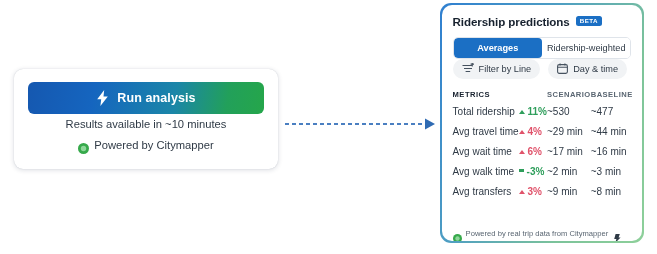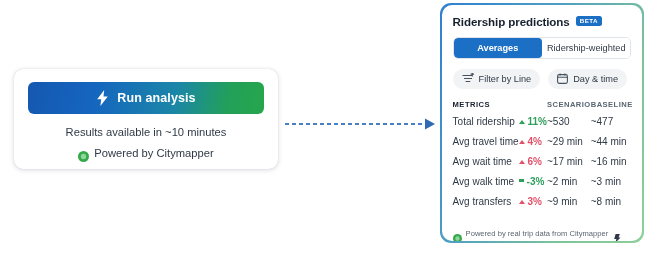--- a/index.html
+++ b/index.html
@@ -49,21 +49,21 @@
   #run-analysis-label {
     color: #ffffff;
     font-size: 12.5px;
     font-weight: bold;
     letter-spacing: .1px;
   }
   #results-note {
     text-align: center;
     font-size: 11.2px;
     color: #2f3a46;
-    margin-top: 12px;
+    margin-top: 4px;
   }
   #left-powered-row {
     display: flex;
     align-items: center;
     justify-content: center;
     gap: 5px;
     margin-top: 9px;
   }
   #left-powered-row .cm-dot { width: 11px; height: 11px; display:block; }
   #left-powered-label {
@@ -148,21 +148,20 @@
   }
   .tab.active {
     background: #1b6fc4;
     color: #ffffff;
     font-weight: bold;
     border-radius: 4px;
   }
 
   
   #filter-row {
-    margin-top: 10px;
     display: flex;
     gap: 8px;
   }
   .chip {
     display: flex;
     align-items: center;
     gap: 5px;
     background: #f1f3f5;
     border: none;
     border-radius: 11px;

